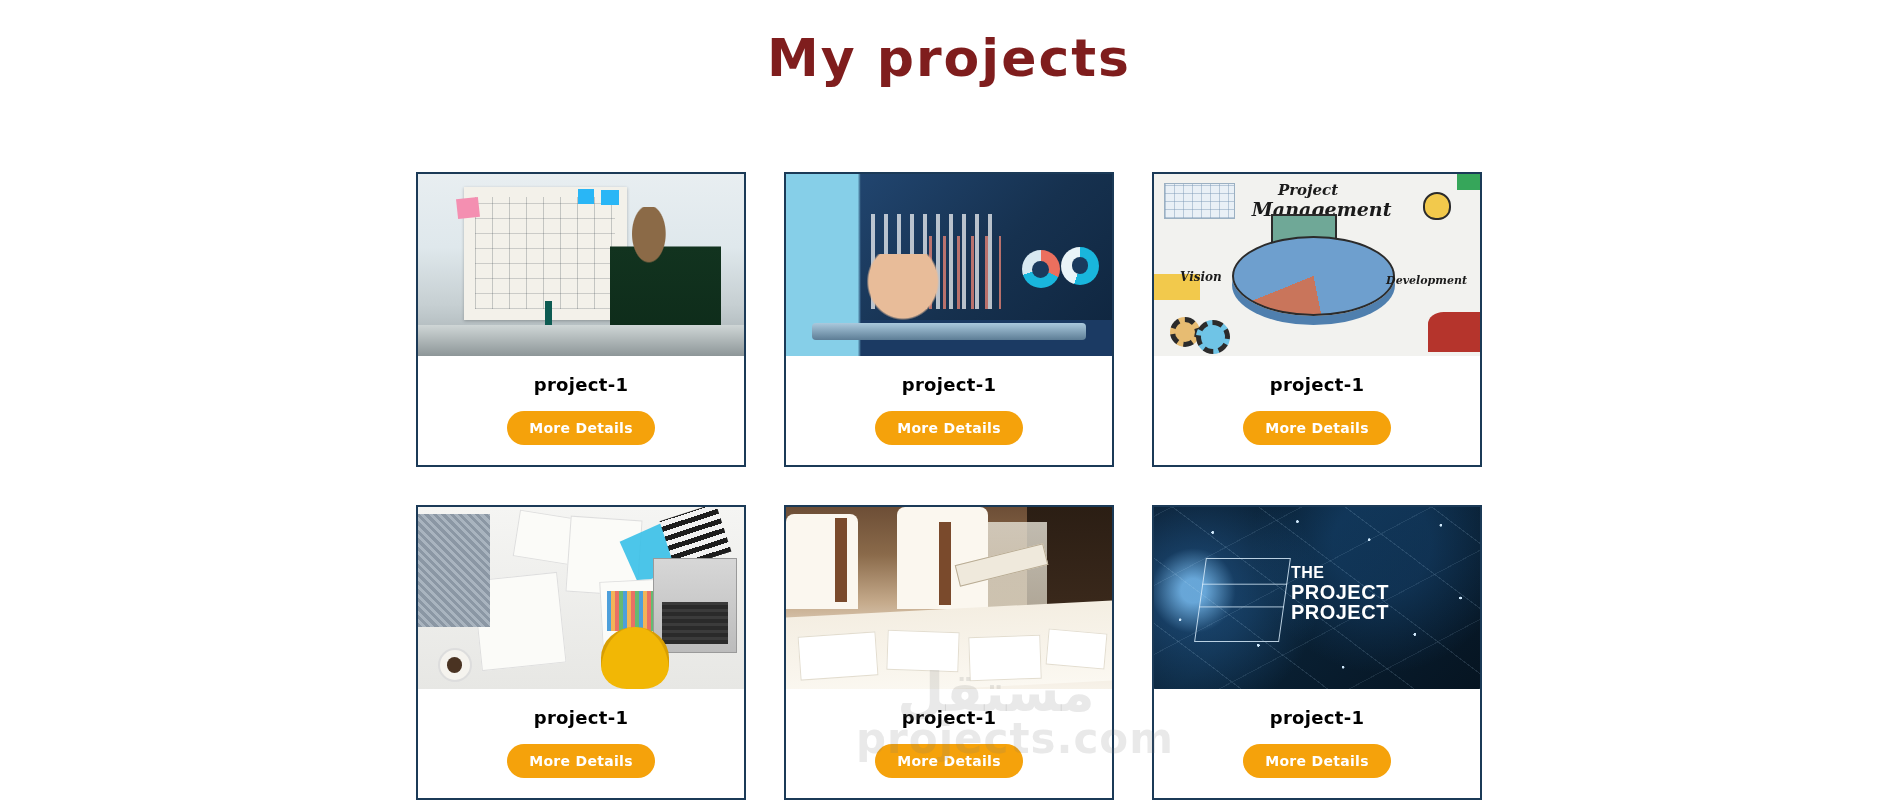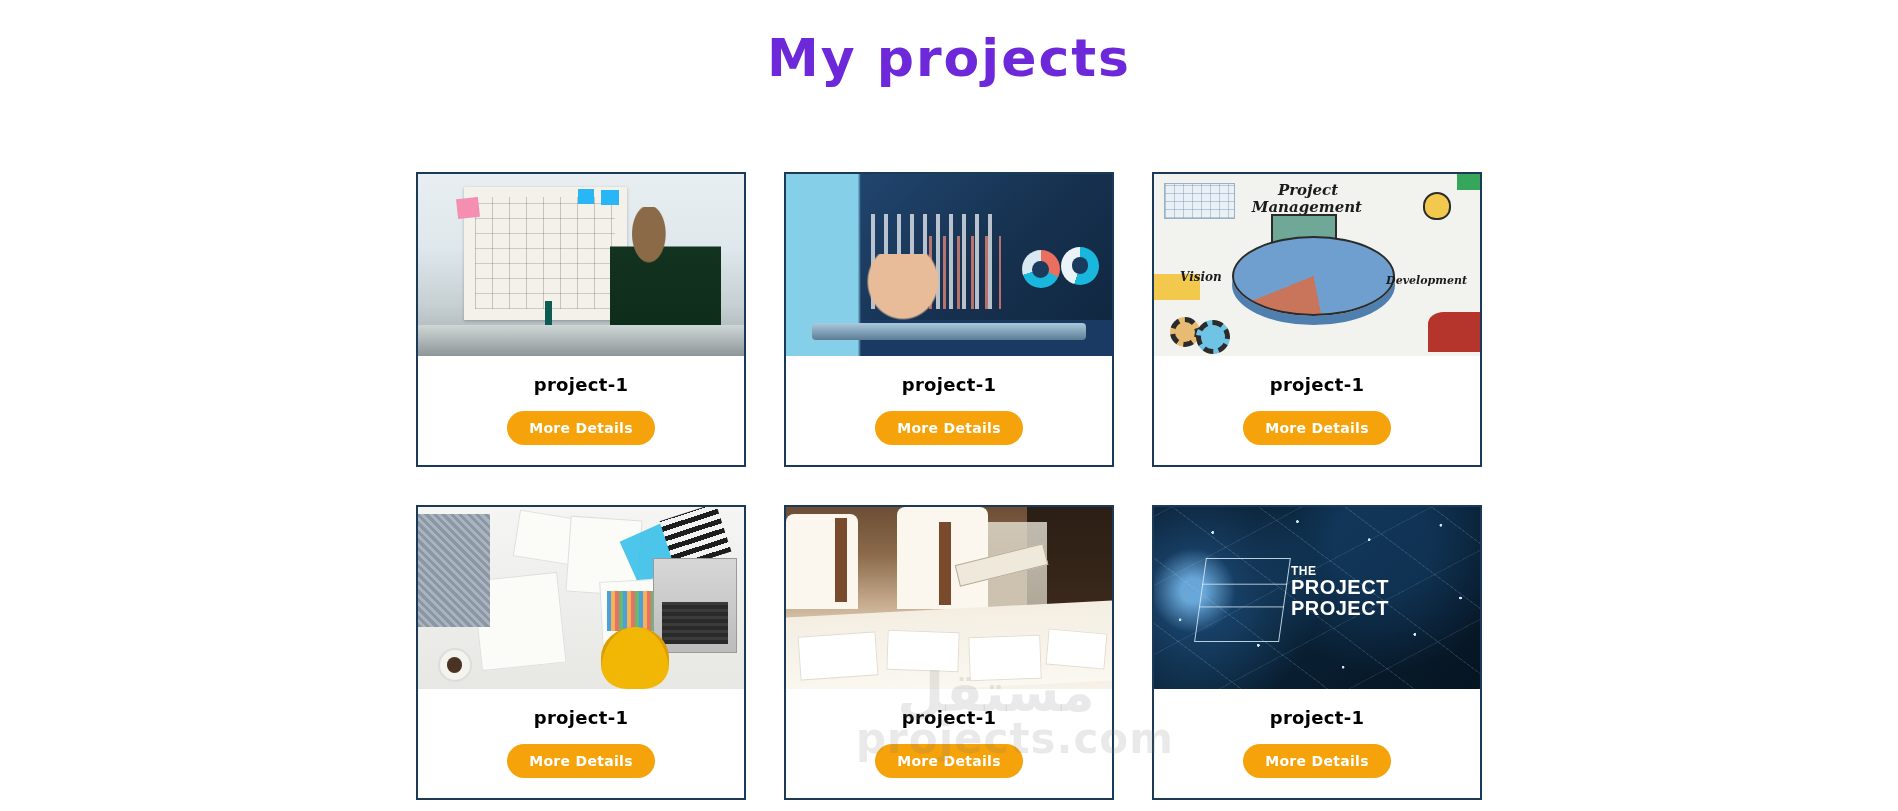--- a/index.html
+++ b/index.html
@@ -24,21 +24,21 @@
     width: 100%;
     text-align: center;
     padding-top: 30px;
   }
 
   .page-title {
     font-family: "DejaVu Sans", sans-serif;
     font-weight: 700;
     font-size: 52px;
     letter-spacing: 2px;
-    color: #6d28d9;
+    color: #7f1d1d;
     line-height: 1.1;
   }
 
   .page-subtitle {
     margin-top: 12px;
     font-family: "DejaVu Sans", sans-serif;
     font-size: 16px;
     font-weight: 400;
     color: #111111;
     letter-spacing: 0.4px;
@@ -208,21 +208,21 @@
   .img-pm .wedge {
     position: absolute; left: 36%; top: 22%; width: 20%; height: 21%;
     background: #6fa897; border: 2px solid #2b2b2b;
     box-shadow: 0 6px 0 #4d8071;
   }
   .img-pm .t1, .img-pm .t2, .img-pm .t3 {
     position: absolute; color: #1b1b1b; font-family: "DejaVu Serif", serif;
     font-style: italic; font-weight: 700;
   }
   .img-pm .t1 { left: 38%; top: 4%; font-size: 15px; }
-  .img-pm .t2 { left: 30%; top: 13%; font-size: 15px; }
+  .img-pm .t2 { left: 30%; top: 13%; font-size: 19px; }
   .img-pm .t3 { left: 8%; top: 53%; font-size: 12px; }
   .img-pm .t4 { position: absolute; right: 4%; top: 55%; font-size: 11px;
     color: #1b1b1b; font-family: "DejaVu Serif", serif; font-style: italic; font-weight: 700; }
   .img-pm .gear1, .img-pm .gear2 {
     position: absolute; border-radius: 50%; border: 5px dashed #2b2b2b;
   }
   .img-pm .gear1 { left: 5%; bottom: 5%; width: 30px; height: 30px; background:#e7bc72; }
   .img-pm .gear2 { left: 13%; bottom: 1%; width: 34px; height: 34px; background:#6fc4e6; }
   .img-pm .bulb {
     position: absolute; right: 9%; top: 10%; width: 28px; height: 28px;
@@ -367,21 +367,21 @@
     transform: skewX(-8deg);
     background:
       linear-gradient(180deg, transparent 0 30%, rgba(215,235,250,.8) 30% 31.5%, transparent 31.5% 58%,
                       rgba(215,235,250,.8) 58% 59.5%, transparent 59.5% 100%);
   }
   .img-mercury .wordmark {
     position: absolute; left: 42%; top: 32%;
     color: #ffffff; font-family: "Liberation Sans", sans-serif;
     font-weight: 700; line-height: 1.02; letter-spacing: .5px;
   }
-  .img-mercury .wm-the { font-size: 12px; display:block; }
+  .img-mercury .wm-the { font-size: 16px; display:block; }
   .img-mercury .wm-mercury { font-size: 20px; display:block; }
   .img-mercury .wm-project { font-size: 20px; display:block; }
 
   
   .watermark {
     position: absolute;
     left: 856px;
     top: 668px;
     width: 280px;
     text-align: center;

